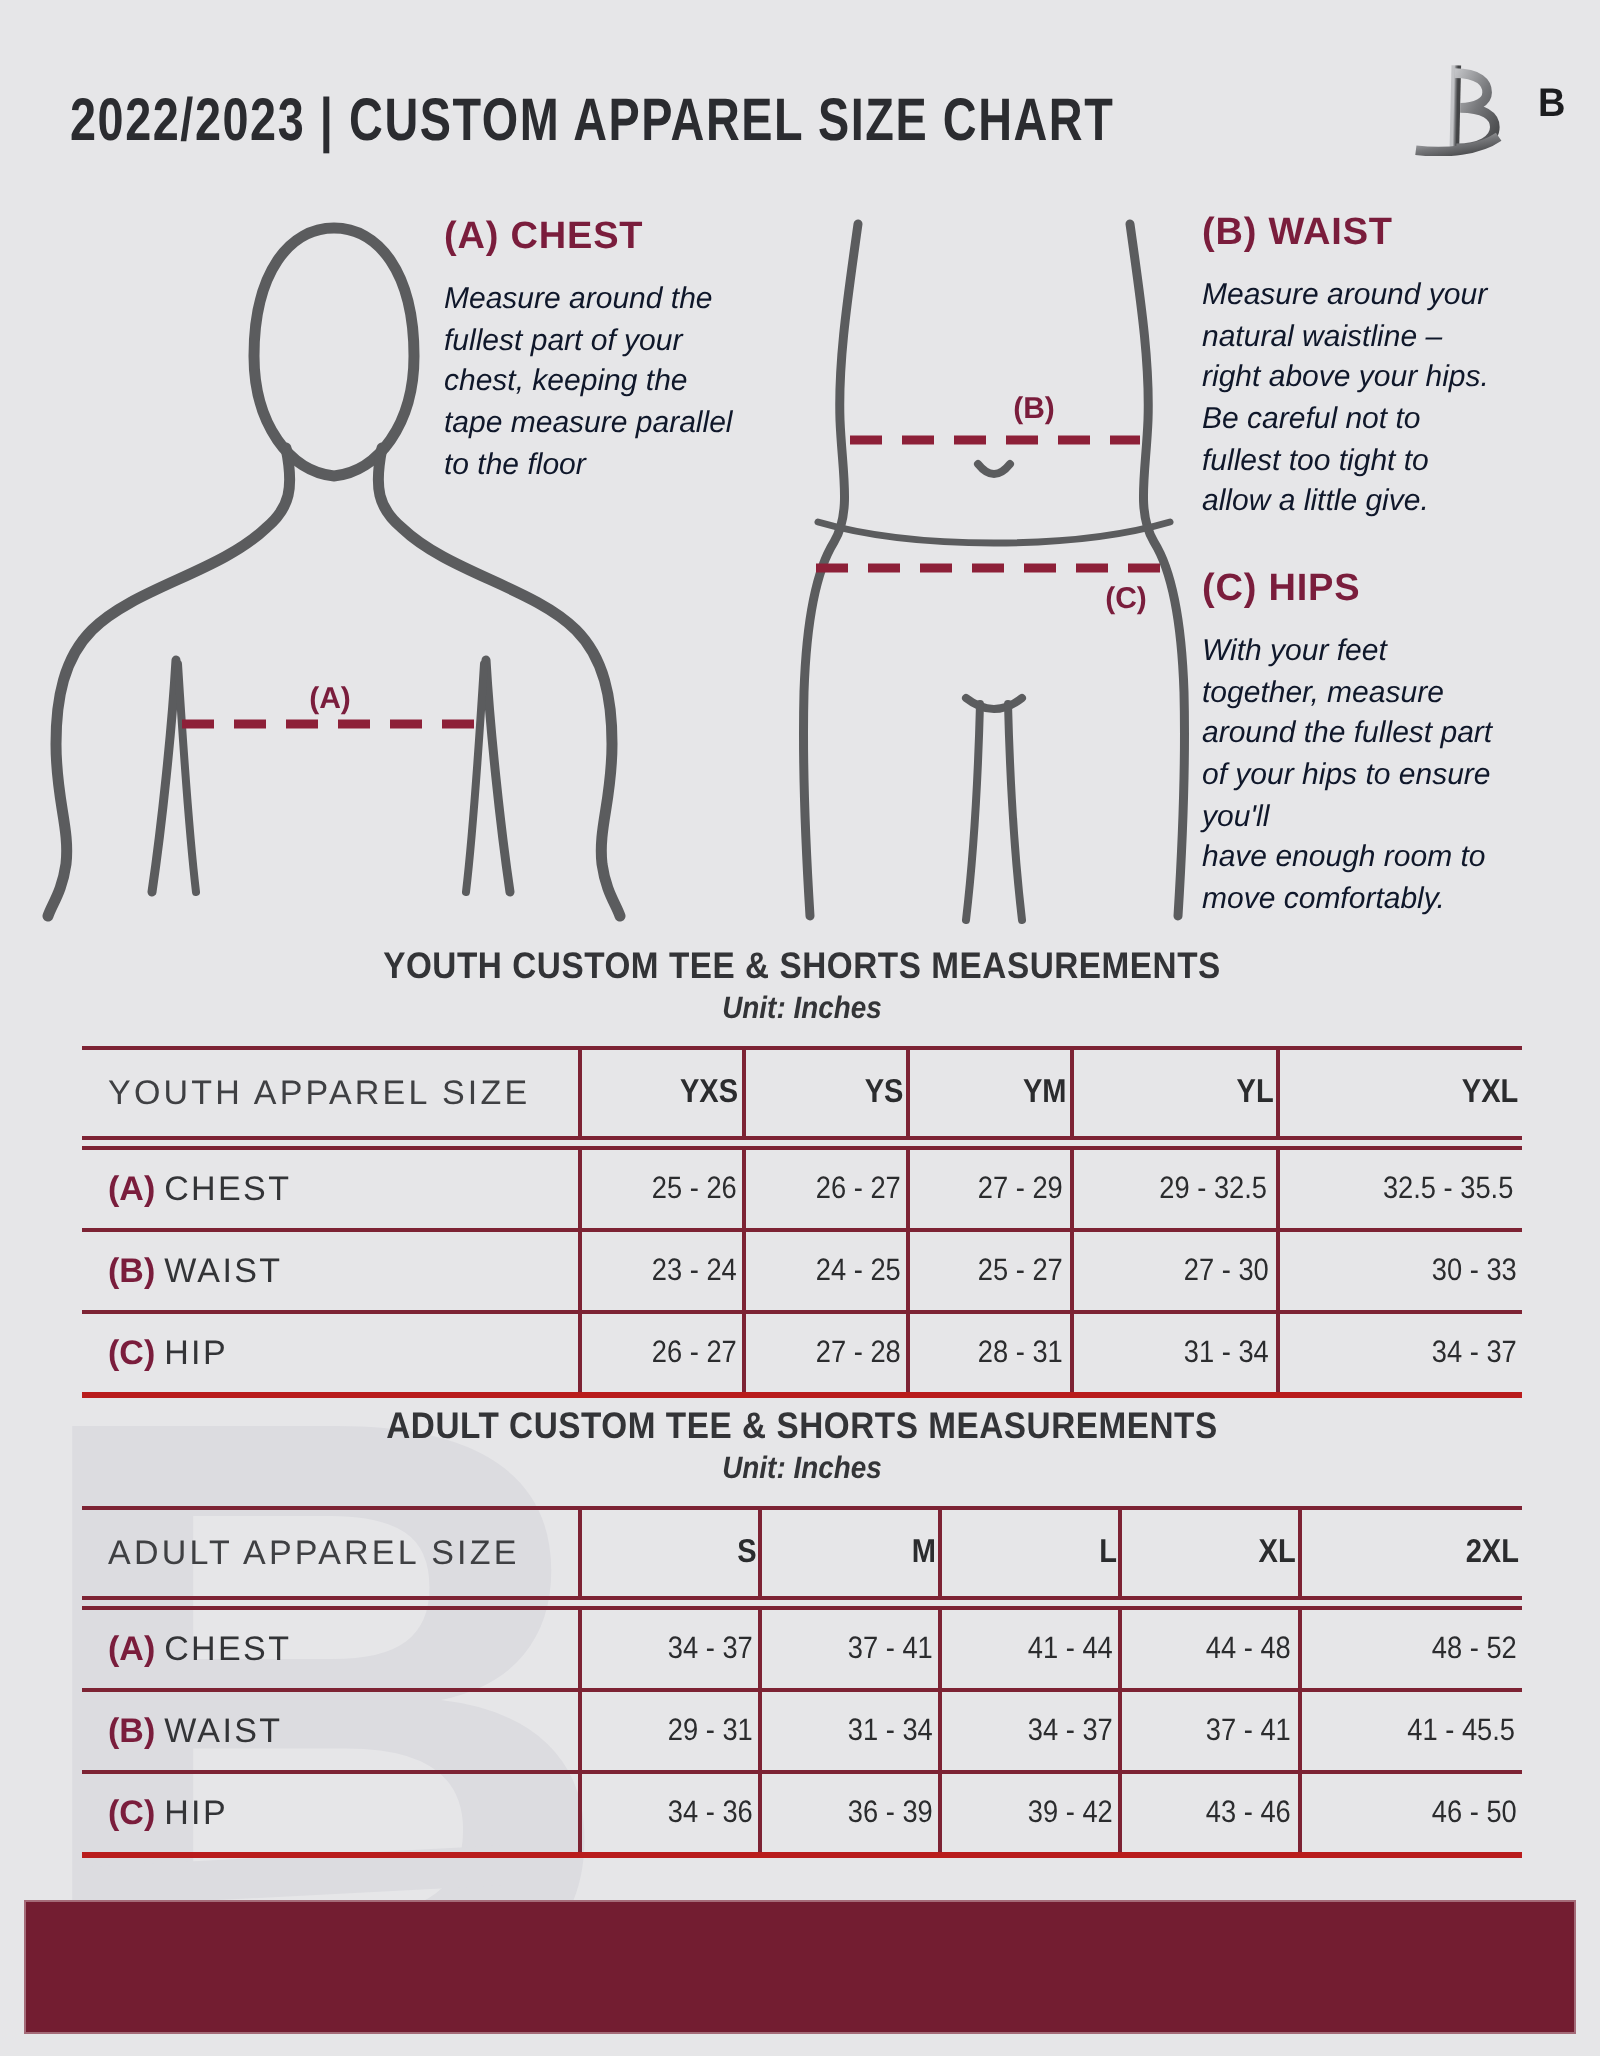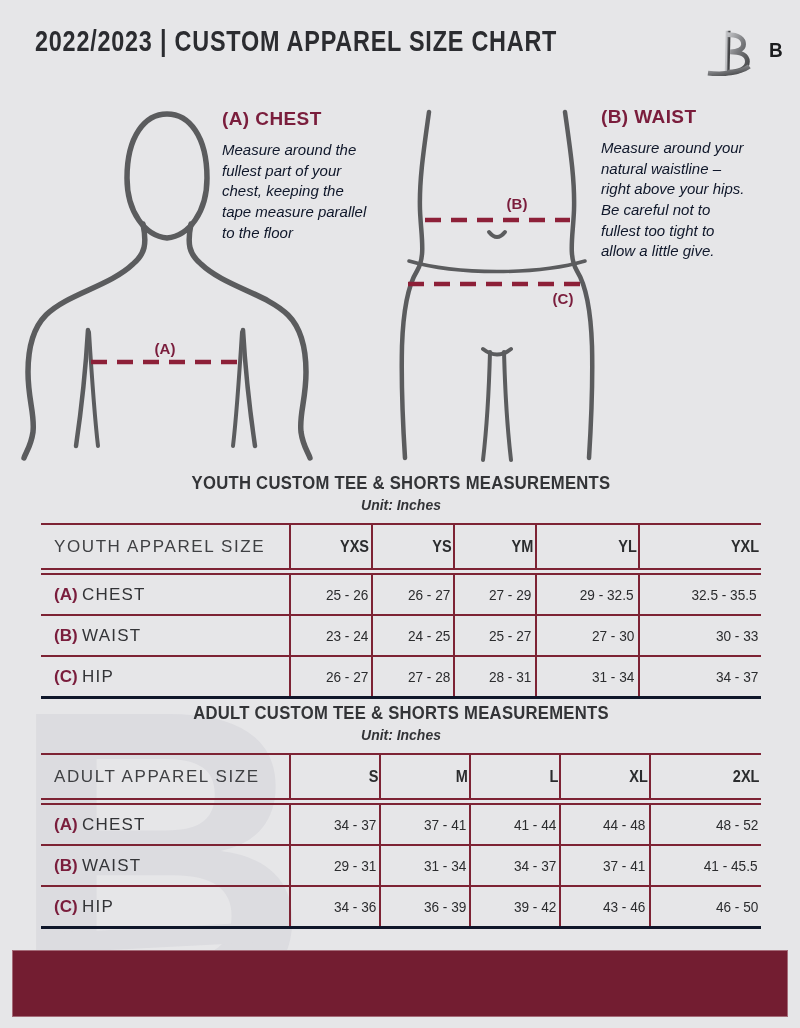--- a/index.html
+++ b/index.html
@@ -7,21 +7,21 @@
           font-family:"Liberation Sans", sans-serif; }
 
   
   .watermark { position:absolute; left:8px; top:648px; z-index:0; font-size:420px; font-weight:bold;
                line-height:1; color:#dcdce0; letter-spacing:0; user-select:none; }
   .watermark-swoosh { position:absolute; left:42px; top:928px; width:212px; height:20px;
                       background:#dcdce0; transform:skewY(-3deg); z-index:0; }
 
   
   .header { position:absolute; top:24px; left:35px; right:40px; height:54px; z-index:1;
-            display:flex; justify-content:space-between; align-items:flex-start; }
+            display:flex; justify-content:space-between; align-items:flex-end; }
   .main-title { font-size:30px; font-weight:bold; color:#2b2c30; letter-spacing:1px;
                 transform:scaleX(0.78); transform-origin:left center; white-space:nowrap; }
   .brand { display:flex; align-items:center; gap:9px; }
   .brand-name { font-size:20px; font-weight:bold; color:#1c1d1f; letter-spacing:8px;
                 transform:scaleX(0.95); transform-origin:left center; white-space:nowrap; }
 
   
   .diagram { position:absolute; top:100px; left:0; width:800px; height:372px; z-index:1; }
   .fig-left  { position:absolute; left:15px;  top:2px; }
   .fig-right { position:absolute; left:395px; top:8px; }
@@ -36,21 +36,21 @@
   .inst-b { left:601px; top:6px;   width:195px; }
   .inst-c { left:601px; top:184px; width:196px; }
 
   
   .size-section { position:absolute; left:41px; width:720px; z-index:1; }
   .youth { top:472px; } .adult { top:702px; }
   .sec-title { margin:0; text-align:center; font-size:18.5px; font-weight:bold; color:#333437;
                letter-spacing:0.3px; transform:scaleX(0.9); transform-origin:center; white-space:nowrap; }
   .sec-unit  { margin:2px 0 9px 0; text-align:center; font-size:15.5px; font-weight:bold; font-style:italic;
                color:#333437; transform:scaleX(0.9); transform-origin:center; }
-  table { width:100%; border-collapse:collapse; border-top:2.5px solid #7d2334; border-bottom:3px solid #0f172a; }
+  table { width:100%; border-collapse:collapse; border-top:2.5px solid #7d2334; border-bottom:3px solid #b91c1c; }
   thead th { height:43px; border-bottom:7px double #7d2334; }
   tbody td { height:39px; border-bottom:2px solid #7d2334; }
   tbody tr:last-child td { border-bottom:none; }
   th + th, td + td { border-left:2px solid #7d2334; }
   th, td { text-align:right; padding:0; }
   .label-col { width:235px; text-align:left; padding-left:13px; }
   .hdr-label { font-weight:normal; font-size:17px; letter-spacing:1.6px; color:#3f4043; }
   .cx { display:inline-block; transform:scaleX(0.88); }
   thead .cx { font-size:16.5px; font-weight:bold; color:#2b2c2e; }
   tbody .cx { font-size:15.5px; font-weight:normal; color:#2b2c2e; }
@@ -133,20 +133,30 @@
     </div>
     <div class="inst inst-b">
       <h3>(B) WAIST</h3>
       <p>Measure around your
 natural waistline –
 right above your hips.
 Be careful not to
 fullest too tight to
 allow a little give.</p>
     </div>
+    <div class="inst inst-c">
+      <h3>(C) HIPS</h3>
+      <p>With your feet
+together, measure
+around the fullest part
+of your hips to ensure
+you'll
+have enough room to
+move comfortably.</p>
+    </div>
   </div>
 
   <div class="size-section youth">
     <h2 class="sec-title">YOUTH CUSTOM TEE &amp; SHORTS MEASUREMENTS</h2>
     <div class="sec-unit">Unit: Inches</div>
     <table>
       <thead>
         <tr>
           <th class="label-col"><span class="hdr-label">YOUTH APPAREL SIZE</span></th>
           <th><span class="cx">YXS</span></th>

